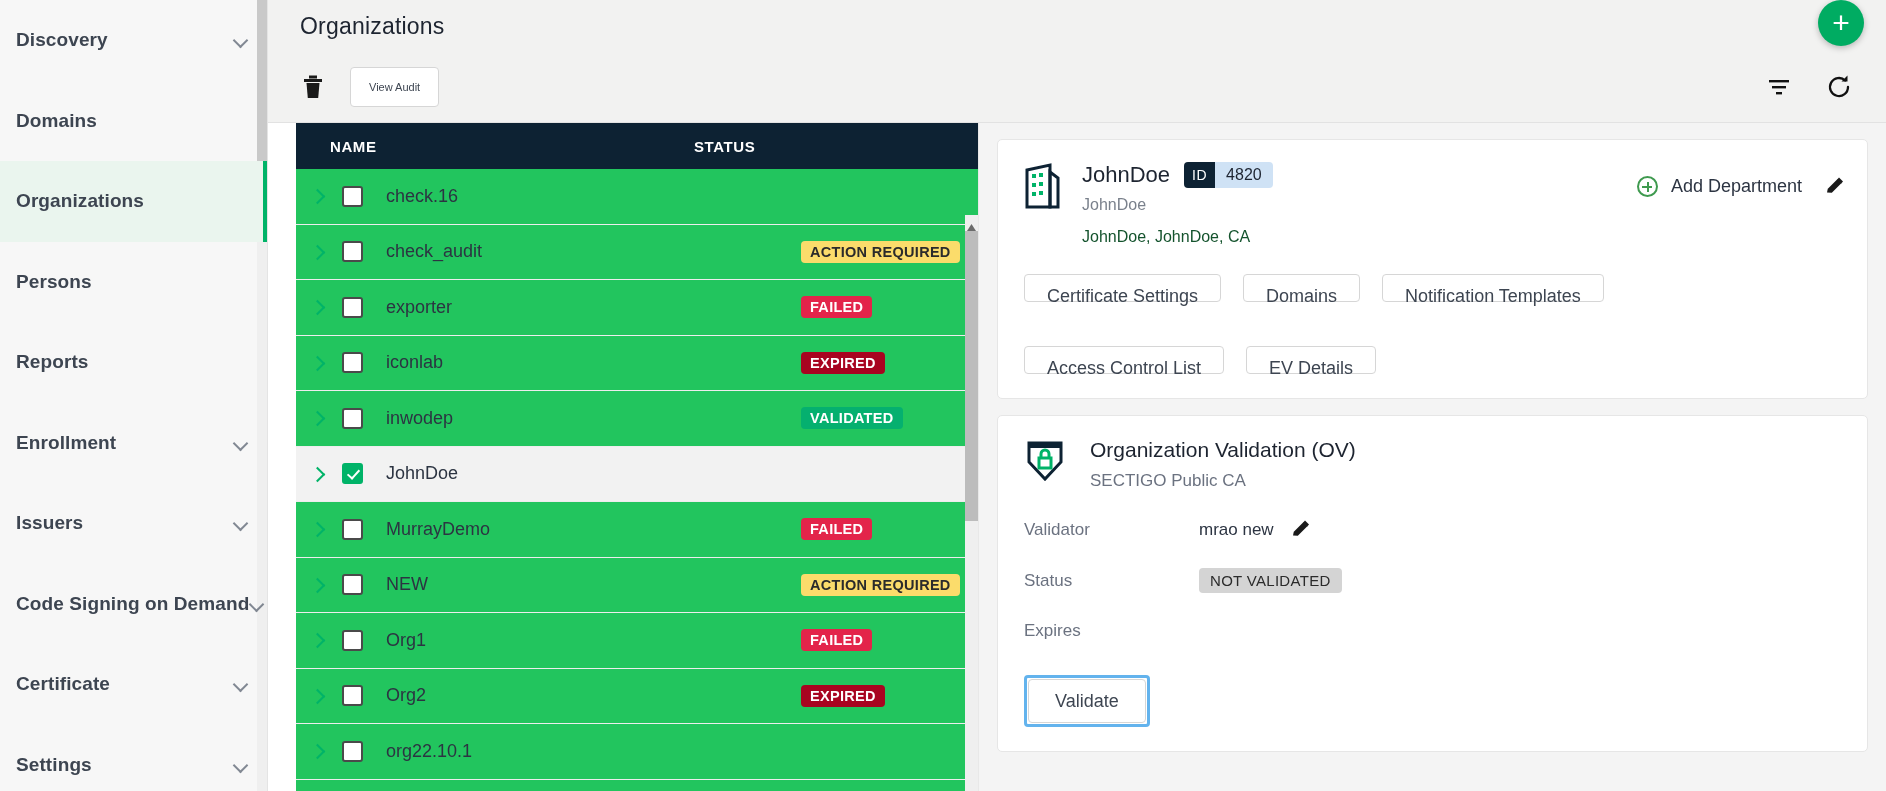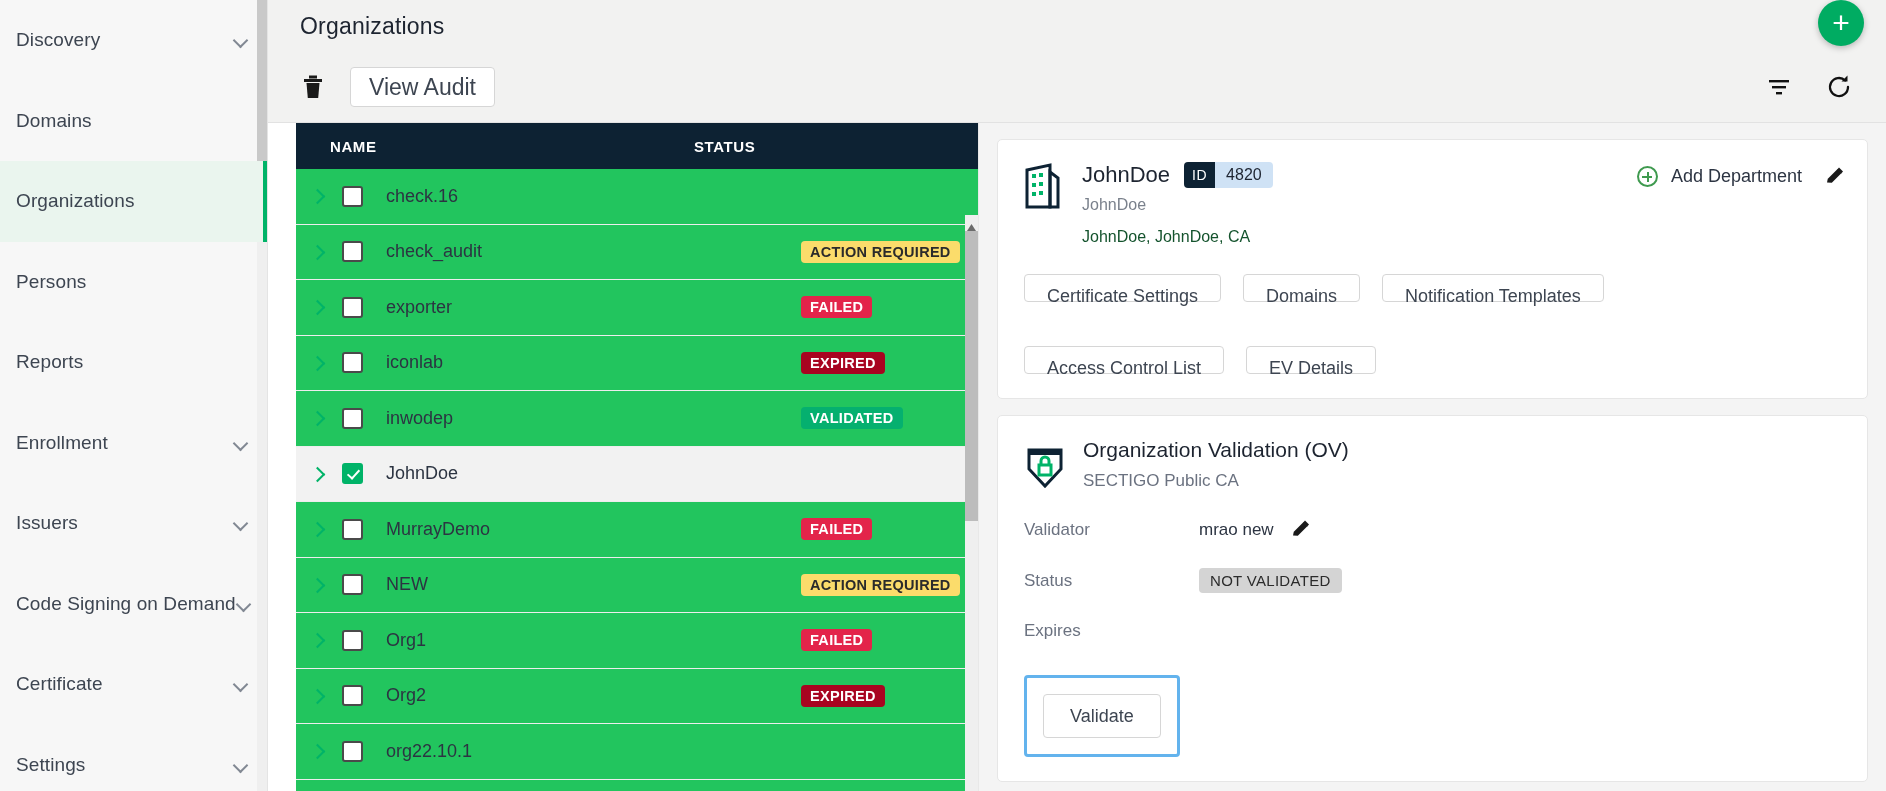--- a/index.html
+++ b/index.html
@@ -23,21 +23,21 @@
   .nav-item {
     height: 80.5px;
     display: flex; align-items: center;
     padding: 0 18px 0 16px;
     font-size: 19px;
     color: #3d4551;
     position: relative;
     cursor: pointer;
     justify-content: space-between;
   }
-  .nav-item .nav-label { white-space: nowrap; letter-spacing: .1px; }
+  .nav-item .nav-label { white-space: nowrap; letter-spacing: .1px; font-weight: bold; }
   .nav-item.active { background: #eaf5ee; }
   .nav-item.active::after {
     content: ""; position: absolute; right: 0; top: 0; bottom: 0;
     width: 4px; background: #00b368;
   }
   .chev {
     width: 16px; height: 16px; flex: 0 0 16px;
     position: relative; opacity: .75;
   }
   .chev::before {
@@ -69,21 +69,21 @@
     font-size: 23px; color: #1d2430; letter-spacing: .2px;
   }
   .toolbar-row {
     position: absolute; left: 32px; top: 67px;
     display: flex; align-items: center; gap: 24px;
   }
   .trash-btn { width: 26px; height: 30px; cursor: pointer; display:flex; align-items:center; justify-content:center; }
   .btn-outline {
     background: #fff; border: 1px solid #d6d6d6; border-radius: 4px;
     padding: 0 18px; height: 40px; line-height: 38px;
-    font-size: 23px; color: #3d4551; cursor: pointer;
+    font-size: 11px; color: #3d4551; cursor: pointer;
     font-family: "Liberation Sans", sans-serif;
     white-space: nowrap;
   }
   .top-right-icons {
     position: absolute; right: 34px; top: 74px;
     display: flex; align-items: center; gap: 34px;
   }
   .ticon { width: 26px; height: 26px; cursor: pointer; }
   .fab {
     position: absolute; right: 22px; top: 0px;
@@ -185,54 +185,54 @@
     background: #0d2233; color: #fff; font-size: 14px; font-weight: normal;
     padding: 0 8px; display: flex; align-items: center; letter-spacing: .5px;
   }
   .id-chip .v {
     background: #cfe2f5; color: #1d2430; font-size: 16px;
     padding: 0 11px; display: flex; align-items: center;
   }
   .org-sub { font-size: 16px; color: #7a818c; margin-top: 8px; }
   .org-addr { font-size: 16px; color: #14532d; margin-top: 14px; }
   .org-actions {
-    position: absolute; right: 22px; top: 26px;
+    position: absolute; right: 22px; top: 36px;
     display: flex; align-items: center; gap: 22px;
   }
   .add-dept { display: flex; align-items: center; gap: 13px; cursor: pointer; }
   .plus-circle {
     width: 21px; height: 21px; border: 2px solid #3f9a4f; border-radius: 50%;
     position: relative; flex: 0 0 21px;
   }
   .plus-circle::before, .plus-circle::after {
     content:""; position: absolute; background: #3f9a4f;
   }
   .plus-circle::before { left: 3.5px; top: 8px; width: 10px; height: 2px; }
   .plus-circle::after  { top: 3.5px; left: 8px; height: 10px; width: 2px; }
   .add-dept-label { font-size: 18px; color: #2c3442; white-space: nowrap; }
   .pencil { width: 21px; height: 21px; cursor: pointer; }
 
   .btn-grid { margin-top: 28px; display: flex; flex-wrap: wrap; gap: 22px; }
   .btn-grid .btn-outline { height: 28px; line-height: 42px; font-size: 18px; padding: 0 22px; }
 
-  .ov-head { display: flex; align-items: flex-end; gap: 17px; }
+  .ov-head { display: flex; align-items: flex-start; gap: 24px; }
   .ov-icon { flex: 0 0 42px; width: 42px; height: 46px; }
   .ov-title { font-size: 21px; color: #1d2430; }
   .ov-sub { font-size: 17px; color: #6b7280; margin-top: 9px; }
 
   .kv { display: flex; align-items: center; margin-top: 28px; }
   .kv-key { width: 175px; flex: 0 0 175px; font-size: 17px; color: #6b7280; }
   .kv-val { font-size: 17px; color: #2c3442; display: flex; align-items: center; gap: 16px; }
   .chip-grey {
     background: #d4d4d4; color: #2b2b2b; border-radius: 4px;
     padding: 4px 11px; font-size: 15px; letter-spacing: .3px;
   }
   .validate-wrap {
     margin-top: 34px; display: inline-block;
-    border: 3px solid #63b3ed; border-radius: 4px; padding: 16px;
+    border: 3px solid #63b3ed; border-radius: 4px; padding: 1px;
   }
   .validate-wrap .btn-outline { height: 44px; line-height: 42px; font-size: 18px; padding: 0 26px; }
 </style>
 </head>
 <body>
 
 <div class="app">
 
   <nav class="sidebar">
     <div class="sb-scroll-track"></div>

